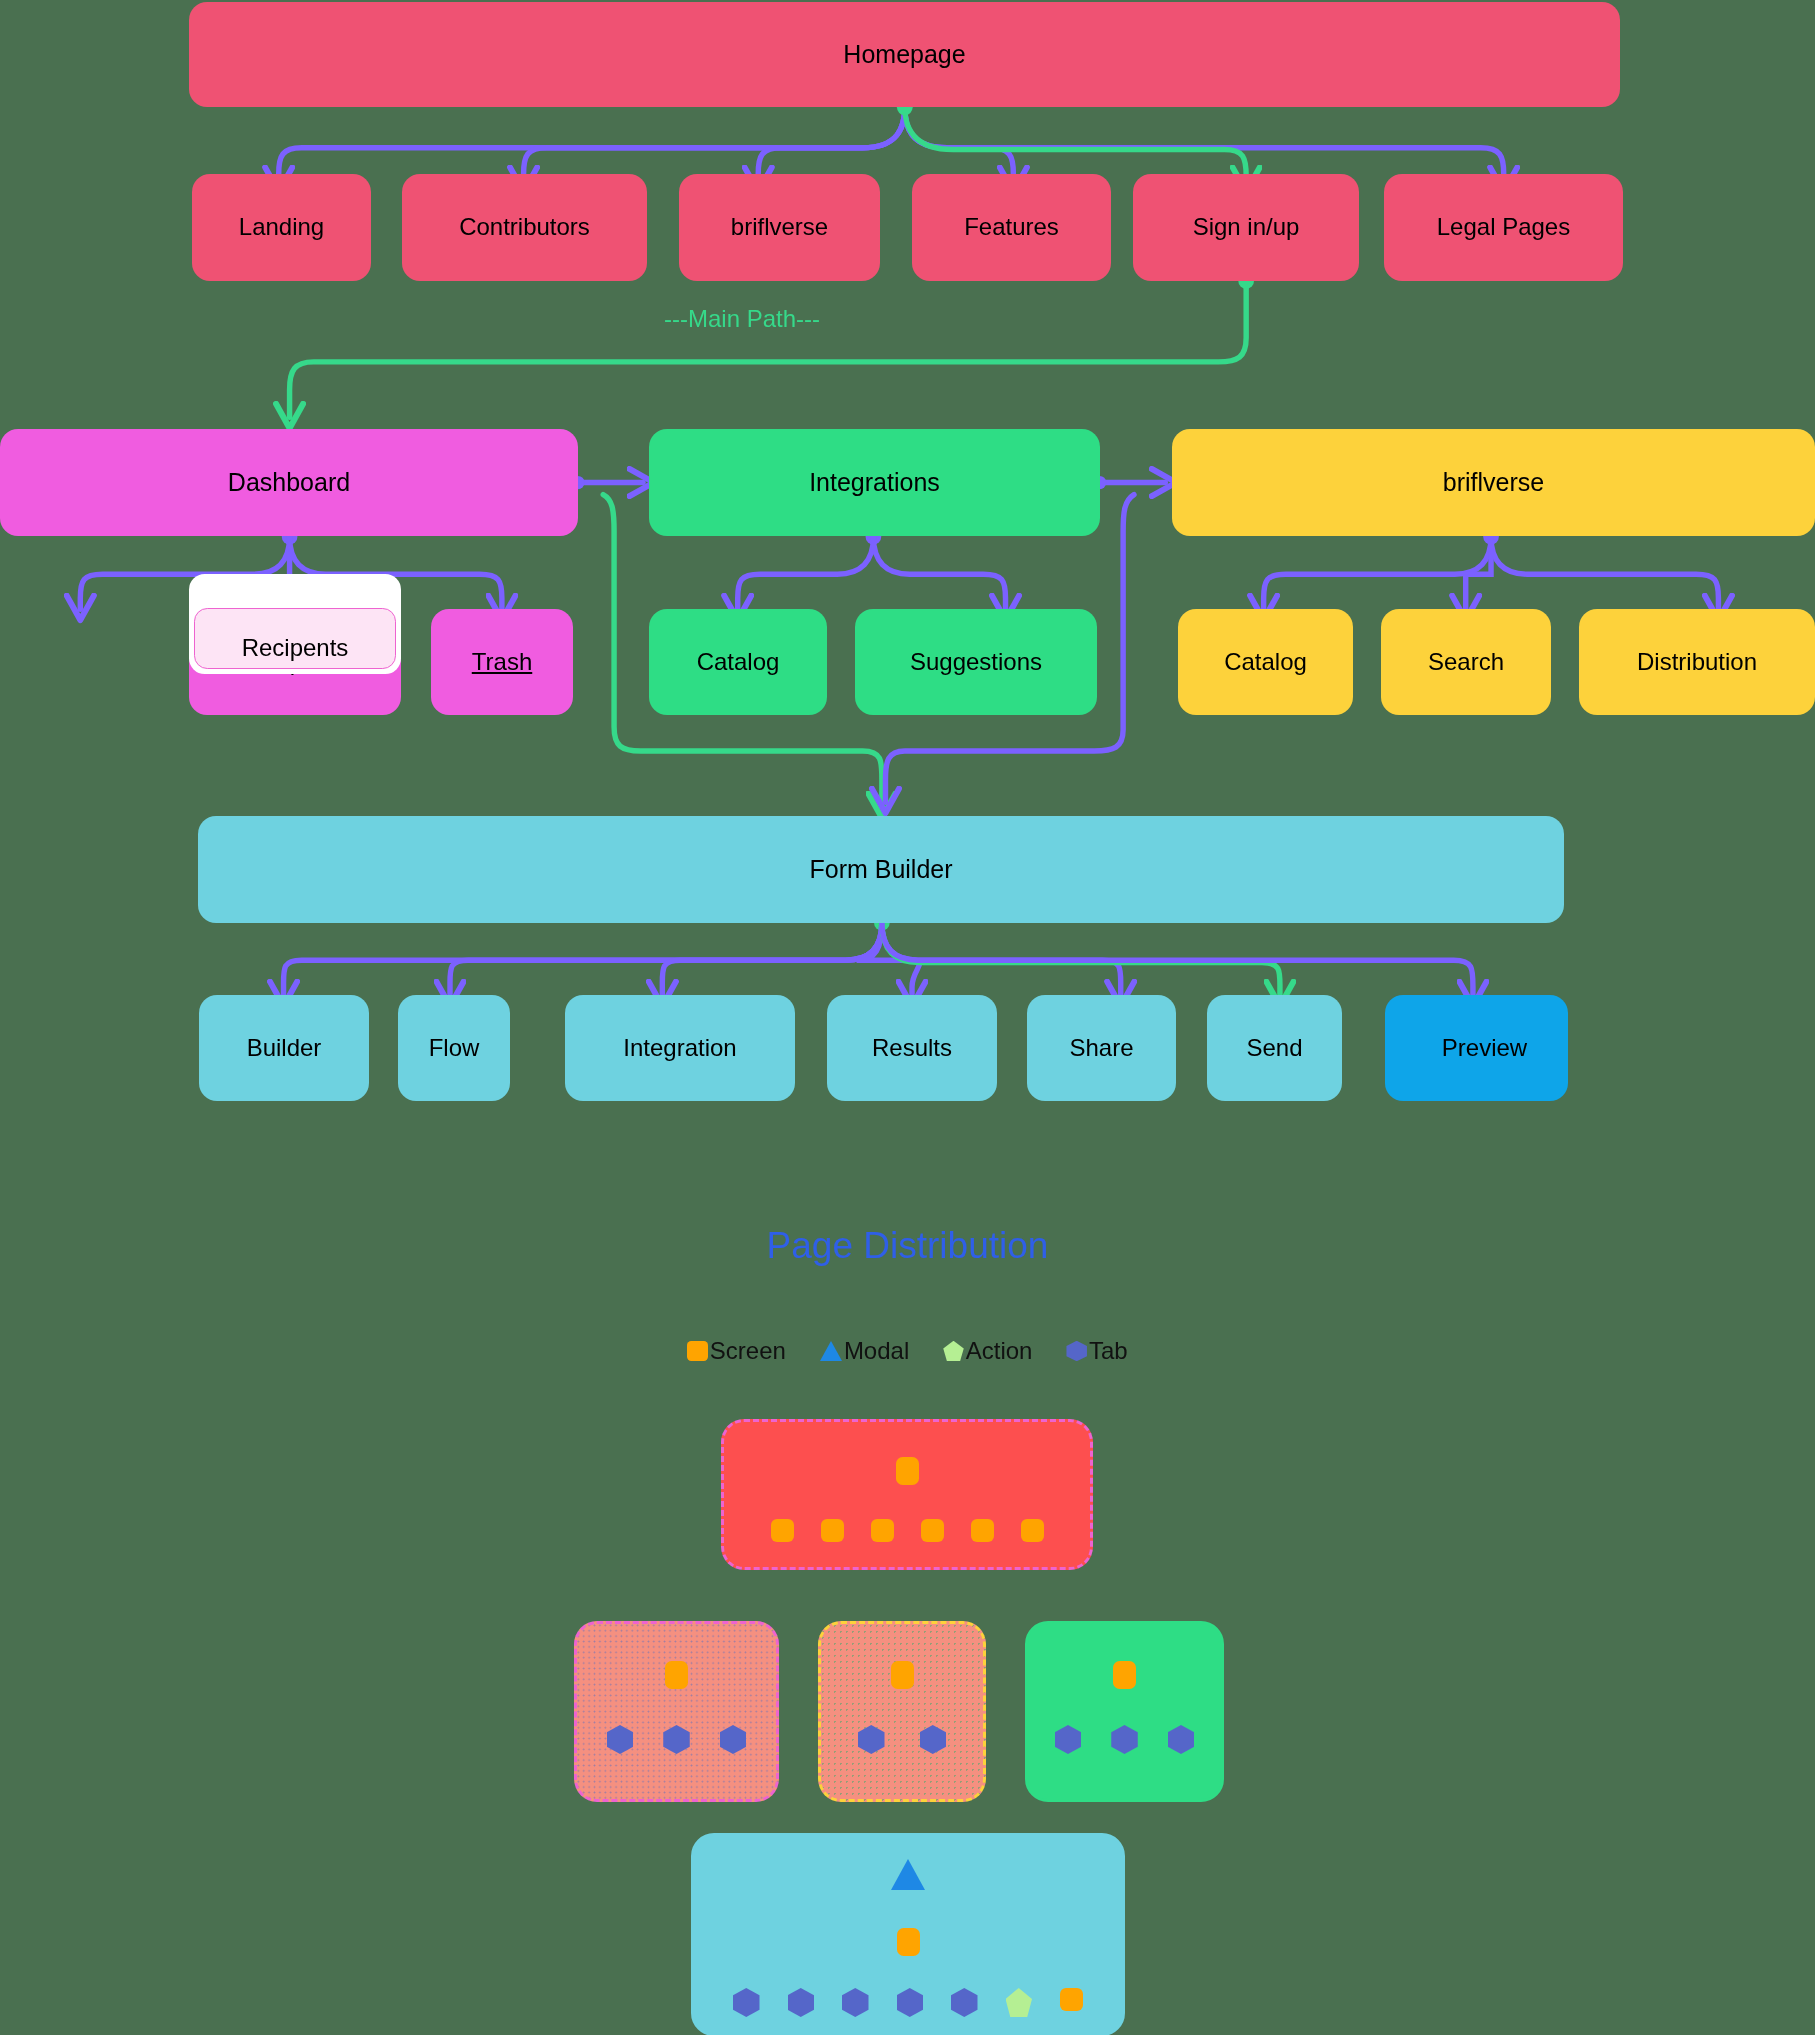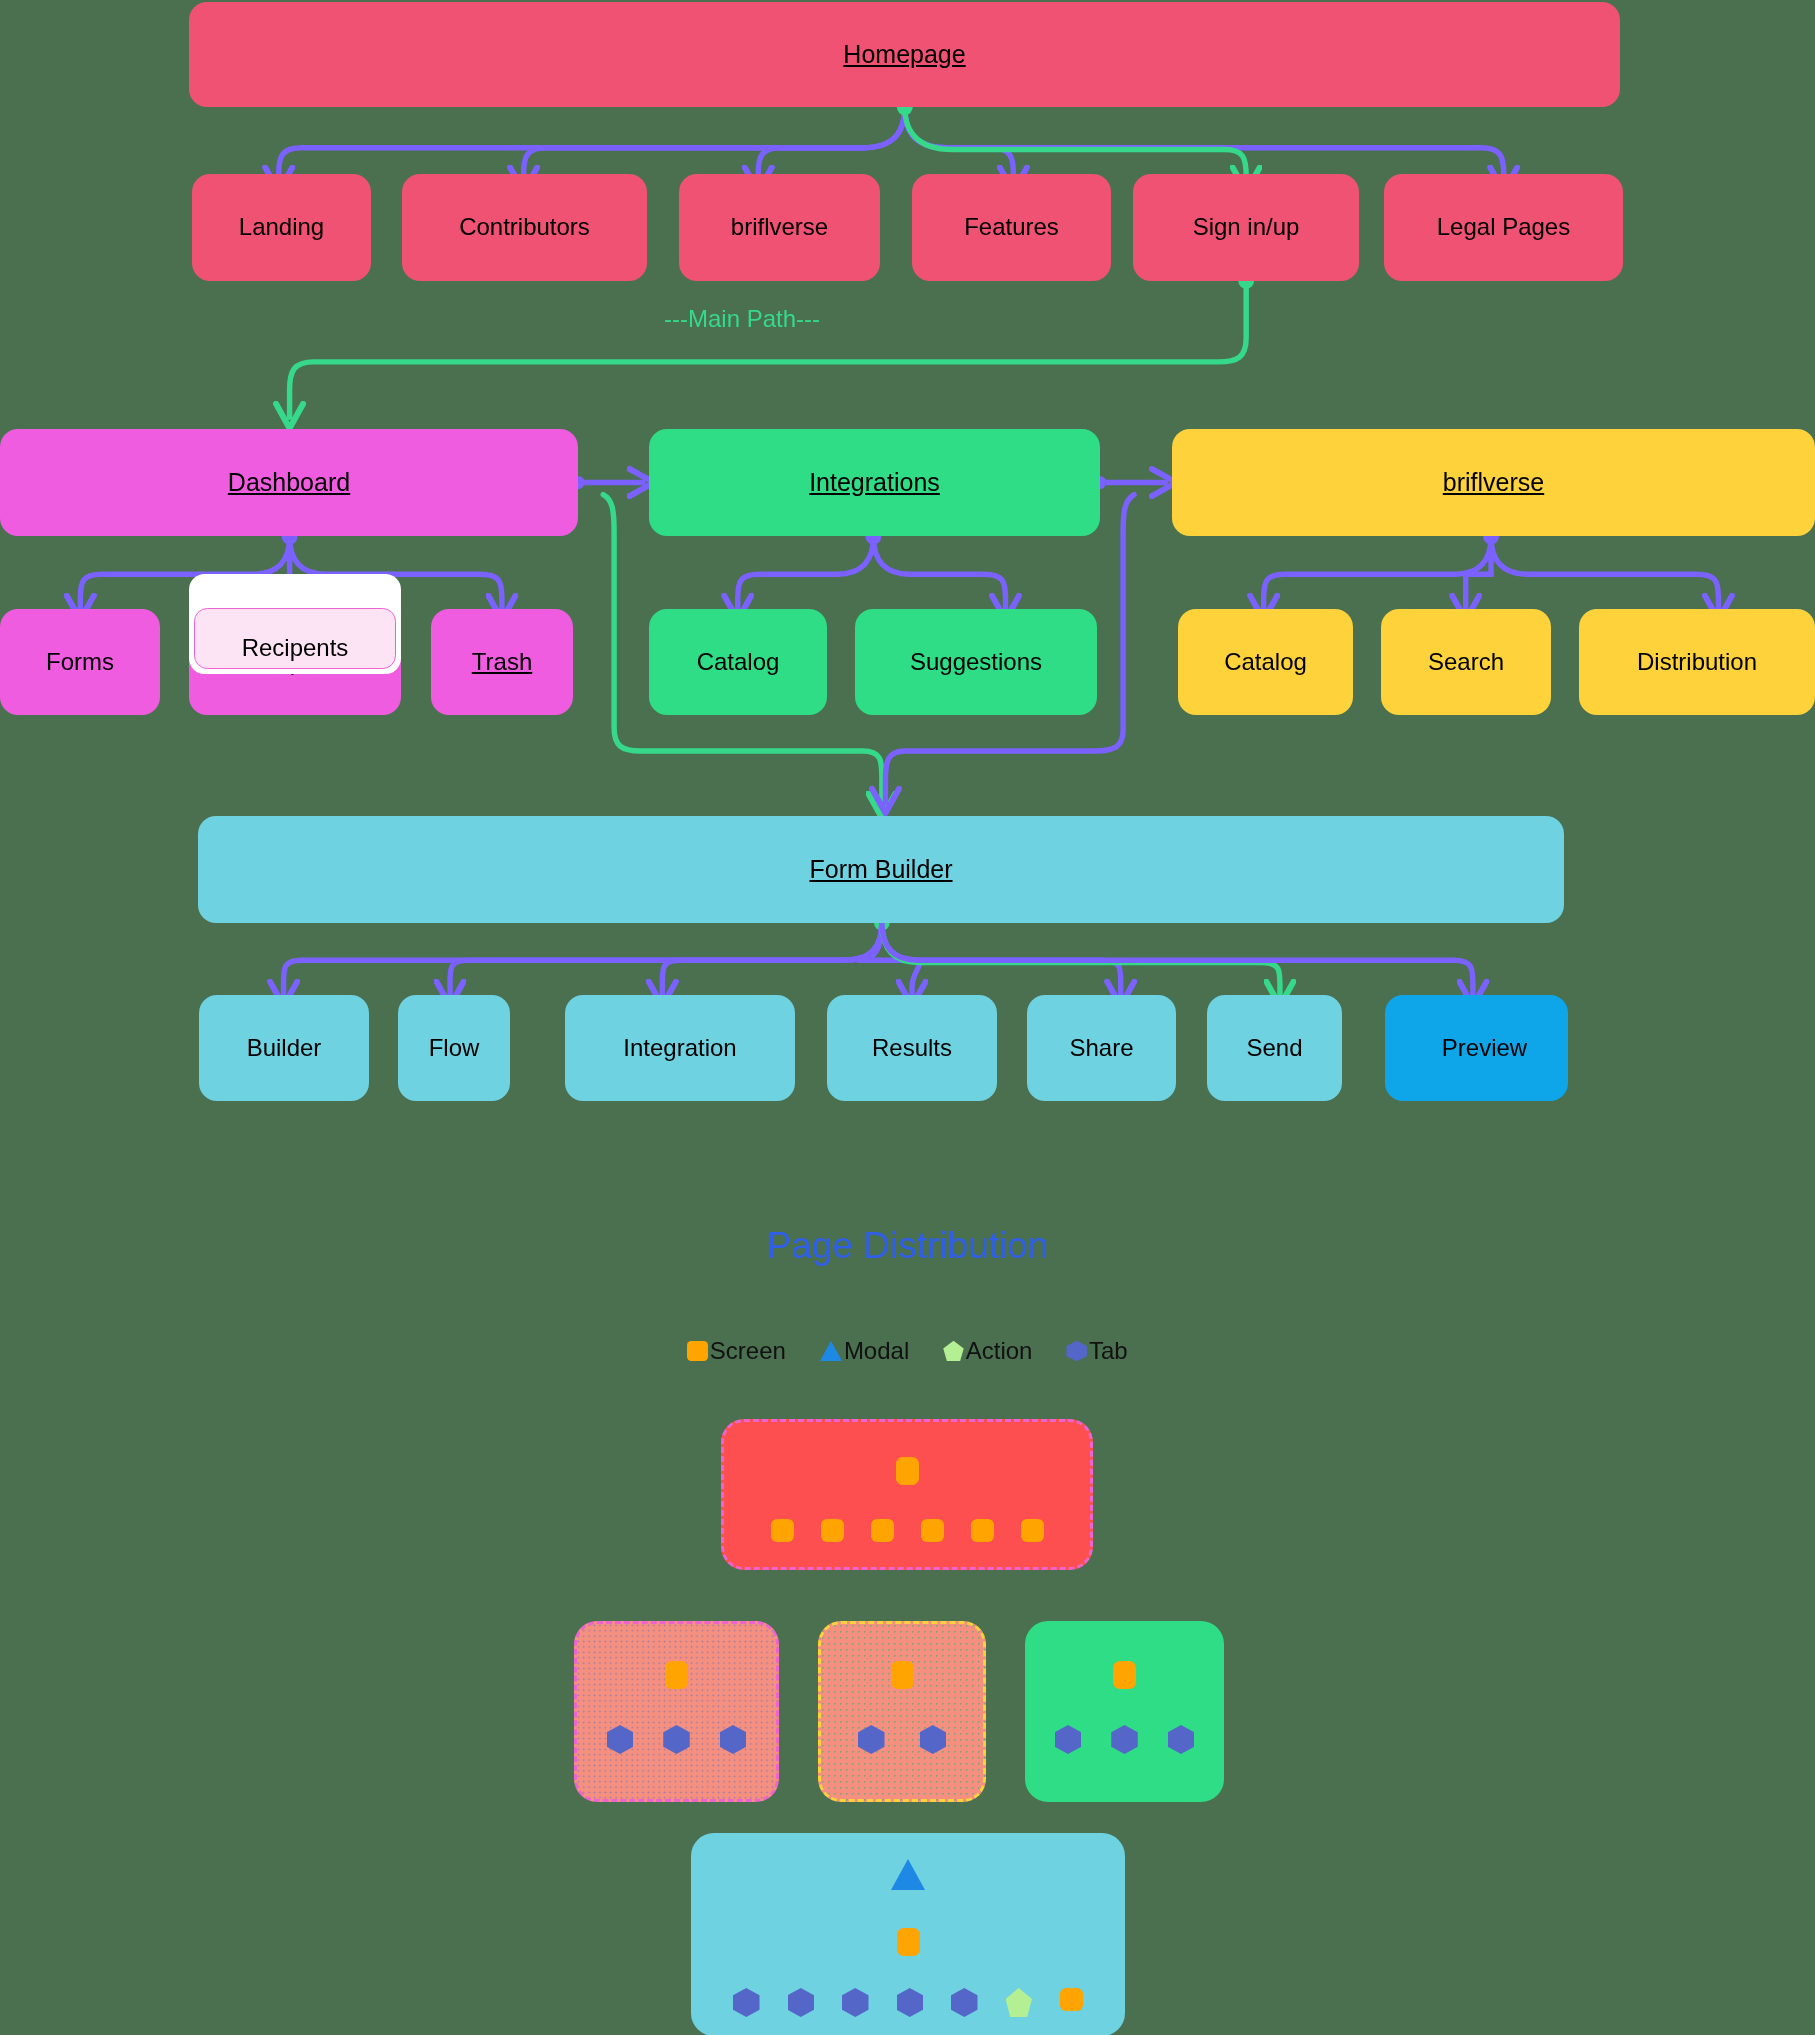--- a/index.html
+++ b/index.html
@@ -27,21 +27,21 @@
     display: flex;
     align-items: center;
     justify-content: center;
     color: #000;
     font-size: 24px;
     font-weight: 400;
     text-align: center;
     line-height: 1.1;
     z-index: 3;
   }
-  .node.big { font-size: 25px; text-decoration: underline; }
+  .node.big { font-size: 25px; }
   .tip {
     position: absolute;
     box-sizing: border-box;
     background: #ffffff;
     border-radius: 15.7px;
     z-index: 4;
     padding: 34px 4.8px 4.8px 4.8px;
   }
   .tip-inner {
     box-sizing: border-box;
@@ -241,23 +241,20 @@
   <div class="node big" style="left:0px; top:429px; width:578px; height:107px; background:#f05ce0;">
     <span>Dashboard</span>
   </div>
   <div class="node big" style="left:649px; top:429px; width:451px; height:107px; background:#2edd85;">
     <span>Integrations</span>
   </div>
   <div class="node big" style="left:1172px; top:429px; width:643px; height:107px; background:#fdd23b;">
     <span>briflverse</span>
   </div>
 
-  <div class="node" style="left:0px; top:609px; width:160px; height:106px; background:#f05ce0;">
-    <span>Forms</span>
-  </div>
   <div class="node" style="left:189px; top:609px; width:212px; height:106px; background:#f05ce0;">
     <span>Recipents</span>
   </div>
 
   <div class="tip" style="left:189px; top:574px; width:212px; height:100px;">
     <div class="tip-inner">Recipents</div>
   </div>
   <div class="node" style="left:431px; top:609px; width:142px; height:106px; background:#f05ce0;text-decoration:underline;">
     <span>Trash</span>
   </div>

